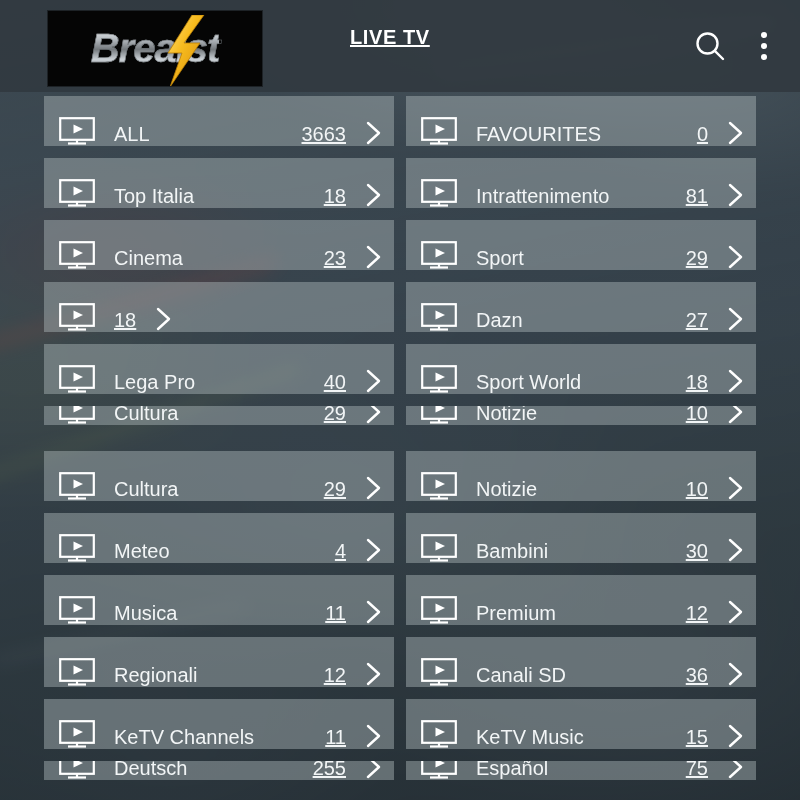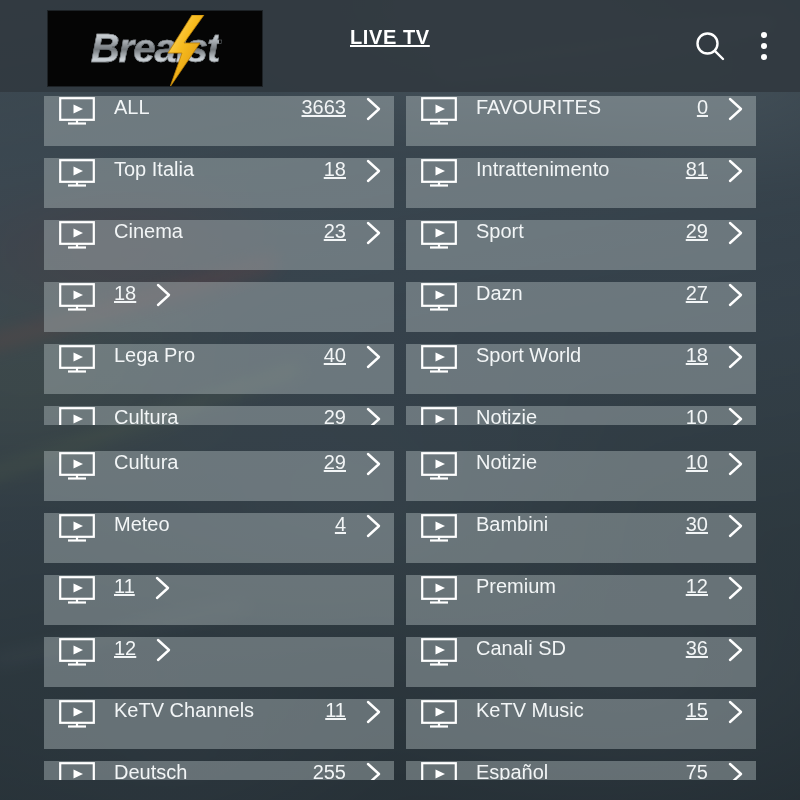--- a/index.html
+++ b/index.html
@@ -131,21 +131,21 @@
     padding: 0 44px;
   }
   
   .grid.chunk-two { margin-top: 26px; }
 
   .row {
     position: relative;
     height: 50px;
     background: rgba(172,184,186,0.46);
     display: flex;
-    align-items: flex-start;
+    align-items: flex-end;
     padding: 0 10px 0 14px;
     overflow: hidden;
   }
   .row.clipped { height: 19px; }
 
   .row-icon { width: 38px; height: 30px; flex: 0 0 38px; margin-right: 18px; }
   .row-label {
     flex: 1 1 auto;
     color: #f2f5f6;
     font-size: 20px;
@@ -419,20 +419,21 @@
             <polyline points="6,3 17,13 6,23" fill="none" stroke="#ffffff" stroke-width="2.4" stroke-linecap="round" stroke-linejoin="round"></polyline>
           </svg>
         </div>
         <div class="row">
           <svg class="row-icon" viewBox="0 0 38 30">
             <rect x="2.2" y="2.2" width="33.6" height="21.6" fill="none" stroke="#ffffff" stroke-width="2.2"></rect>
             <polygon points="15.5,8.6 25,13 15.5,17.4" fill="#ffffff"></polygon>
             <line x1="10" y1="27.5" x2="28" y2="27.5" stroke="#ffffff" stroke-width="2.2"></line>
             <line x1="19" y1="24" x2="19" y2="27" stroke="#ffffff" stroke-width="2.2"></line>
           </svg>
+          <div class="row-label">Musica</div>
           <div class="row-count">11</div>
           <svg class="row-chevron" viewBox="0 0 22 26">
             <polyline points="6,3 17,13 6,23" fill="none" stroke="#ffffff" stroke-width="2.4" stroke-linecap="round" stroke-linejoin="round"></polyline>
           </svg>
         </div>
         <div class="row">
           <svg class="row-icon" viewBox="0 0 38 30">
             <rect x="2.2" y="2.2" width="33.6" height="21.6" fill="none" stroke="#ffffff" stroke-width="2.2"></rect>
             <polygon points="15.5,8.6 25,13 15.5,17.4" fill="#ffffff"></polygon>
             <line x1="10" y1="27.5" x2="28" y2="27.5" stroke="#ffffff" stroke-width="2.2"></line>
@@ -444,20 +445,21 @@
             <polyline points="6,3 17,13 6,23" fill="none" stroke="#ffffff" stroke-width="2.4" stroke-linecap="round" stroke-linejoin="round"></polyline>
           </svg>
         </div>
         <div class="row">
           <svg class="row-icon" viewBox="0 0 38 30">
             <rect x="2.2" y="2.2" width="33.6" height="21.6" fill="none" stroke="#ffffff" stroke-width="2.2"></rect>
             <polygon points="15.5,8.6 25,13 15.5,17.4" fill="#ffffff"></polygon>
             <line x1="10" y1="27.5" x2="28" y2="27.5" stroke="#ffffff" stroke-width="2.2"></line>
             <line x1="19" y1="24" x2="19" y2="27" stroke="#ffffff" stroke-width="2.2"></line>
           </svg>
+          <div class="row-label">Regionali</div>
           <div class="row-count">12</div>
           <svg class="row-chevron" viewBox="0 0 22 26">
             <polyline points="6,3 17,13 6,23" fill="none" stroke="#ffffff" stroke-width="2.4" stroke-linecap="round" stroke-linejoin="round"></polyline>
           </svg>
         </div>
         <div class="row">
           <svg class="row-icon" viewBox="0 0 38 30">
             <rect x="2.2" y="2.2" width="33.6" height="21.6" fill="none" stroke="#ffffff" stroke-width="2.2"></rect>
             <polygon points="15.5,8.6 25,13 15.5,17.4" fill="#ffffff"></polygon>
             <line x1="10" y1="27.5" x2="28" y2="27.5" stroke="#ffffff" stroke-width="2.2"></line>

